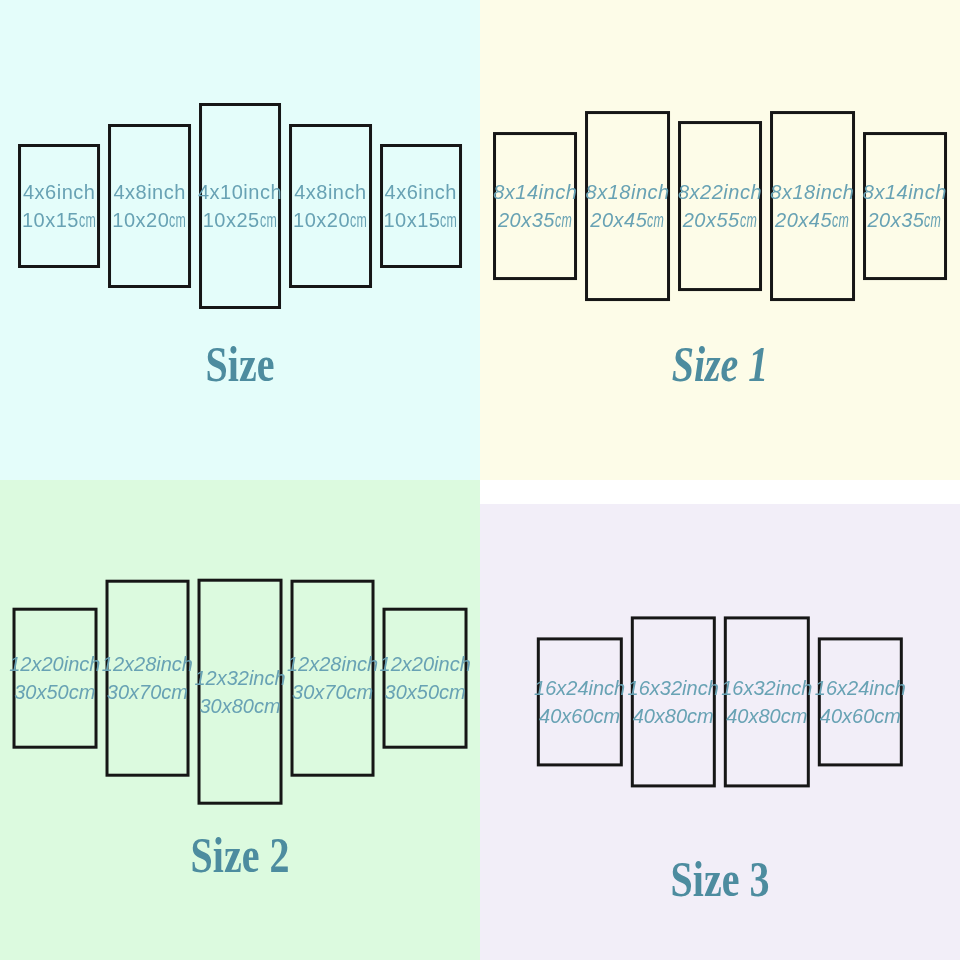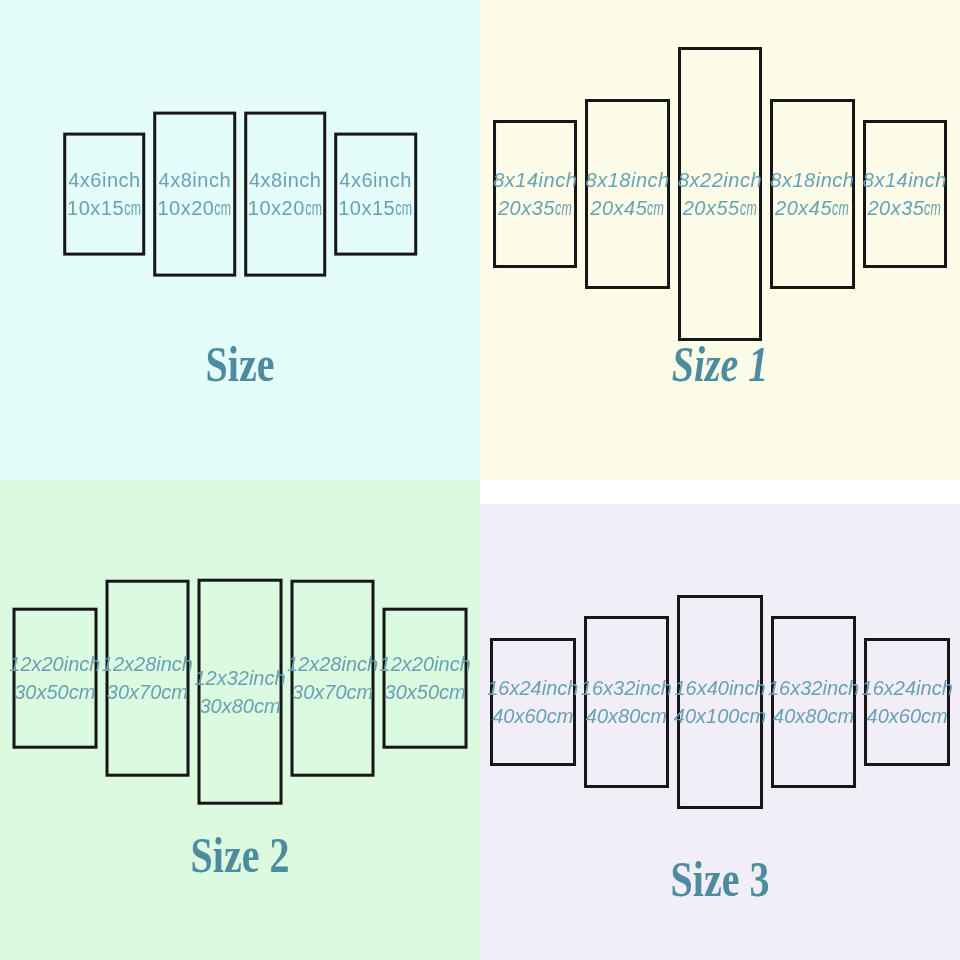--- a/index.html
+++ b/index.html
@@ -10,21 +10,21 @@
   }
   .canvas {
     width: 960px; height: 960px;
     display: grid;
     grid-template-columns: 480px 480px;
     grid-template-rows: 480px 480px;
   }
   .quad { position: relative; overflow: hidden; }
   .panels {
     position: absolute;
-    top: 194px; left: 50%;
+    top: 206px; left: 50%;
     transform: translate(-50%, -50%);
     display: flex;
     align-items: center;
     gap: 8px;
   }
   .quad.bottom .panels { top: 198px; font-style: italic; }
   .panel {
     box-sizing: border-box;
     border: 3px solid var(--border, #161616);
     display: flex;
@@ -69,20 +69,24 @@
   <section class="quad top spaced" style="background: rgb(228, 253, 250);">
     <div class="panels">
         <div class="panel" style="width: 82.4px; height: 123.6px;">
           <div class="pline">4x6inch</div>
           <div class="pline">10x15<span class="cm-squish">cm</span></div>
         </div>
         <div class="panel" style="width: 82.4px; height: 164.8px;">
           <div class="pline">4x8inch</div>
           <div class="pline">10x20<span class="cm-squish">cm</span></div>
         </div>
+        <div class="panel" style="width: 82.4px; height: 206px;">
+          <div class="pline">4x10inch</div>
+          <div class="pline">10x25<span class="cm-squish">cm</span></div>
+        </div>
         <div class="panel" style="width: 82.4px; height: 164.8px;">
           <div class="pline">4x8inch</div>
           <div class="pline">10x20<span class="cm-squish">cm</span></div>
         </div>
         <div class="panel" style="width: 82.4px; height: 123.6px;">
           <div class="pline">4x6inch</div>
           <div class="pline">10x15<span class="cm-squish">cm</span></div>
         </div>
       </div>
     <h2 class="title">Size</h2>
@@ -90,21 +94,21 @@
   <section class="quad top spaced" style="background: rgb(253, 252, 232); font-style: italic;">
     <div class="panels">
         <div class="panel" style="width: 84.4px; height: 147.7px;">
           <div class="pline">8x14inch</div>
           <div class="pline">20x35<span class="cm-squish">cm</span></div>
         </div>
         <div class="panel" style="width: 84.4px; height: 189.9px;">
           <div class="pline">8x18inch</div>
           <div class="pline">20x45<span class="cm-squish">cm</span></div>
         </div>
-        <div class="panel" style="width: 84.4px; height: 294px; justify-content: center;">
+        <div class="panel" style="width: 84.4px; height: 170px; justify-content: center;">
           <div class="pline">8x22inch</div>
           <div class="pline">20x55<span class="cm-squish">cm</span></div>
         </div>
         <div class="panel" style="width: 84.4px; height: 189.9px;">
           <div class="pline">8x18inch</div>
           <div class="pline">20x45<span class="cm-squish">cm</span></div>
         </div>
         <div class="panel" style="width: 84.4px; height: 147.7px;">
           <div class="pline">8x14inch</div>
           <div class="pline">20x35<span class="cm-squish">cm</span></div>
@@ -140,24 +144,20 @@
   <section class="quad bottom" style="background: rgb(242, 238, 248); margin-top: 24px;">
     <div class="panels">
         <div class="panel" style="width: 85.6px; height: 128.4px;">
           <div class="pline">16x24inch</div>
           <div class="pline">40x60cm</div>
         </div>
         <div class="panel" style="width: 85.6px; height: 171.2px;">
           <div class="pline">16x32inch</div>
           <div class="pline">40x80cm</div>
         </div>
-        <div class="panel" style="width: 85.6px; height: 214px;">
-          <div class="pline">16x40inch</div>
-          <div class="pline">40x100cm</div>
-        </div>
         <div class="panel" style="width: 85.6px; height: 171.2px;">
           <div class="pline">16x32inch</div>
           <div class="pline">40x80cm</div>
         </div>
         <div class="panel" style="width: 85.6px; height: 128.4px;">
           <div class="pline">16x24inch</div>
           <div class="pline">40x60cm</div>
         </div>
       </div>
     <h2 class="title">Size 3</h2>

